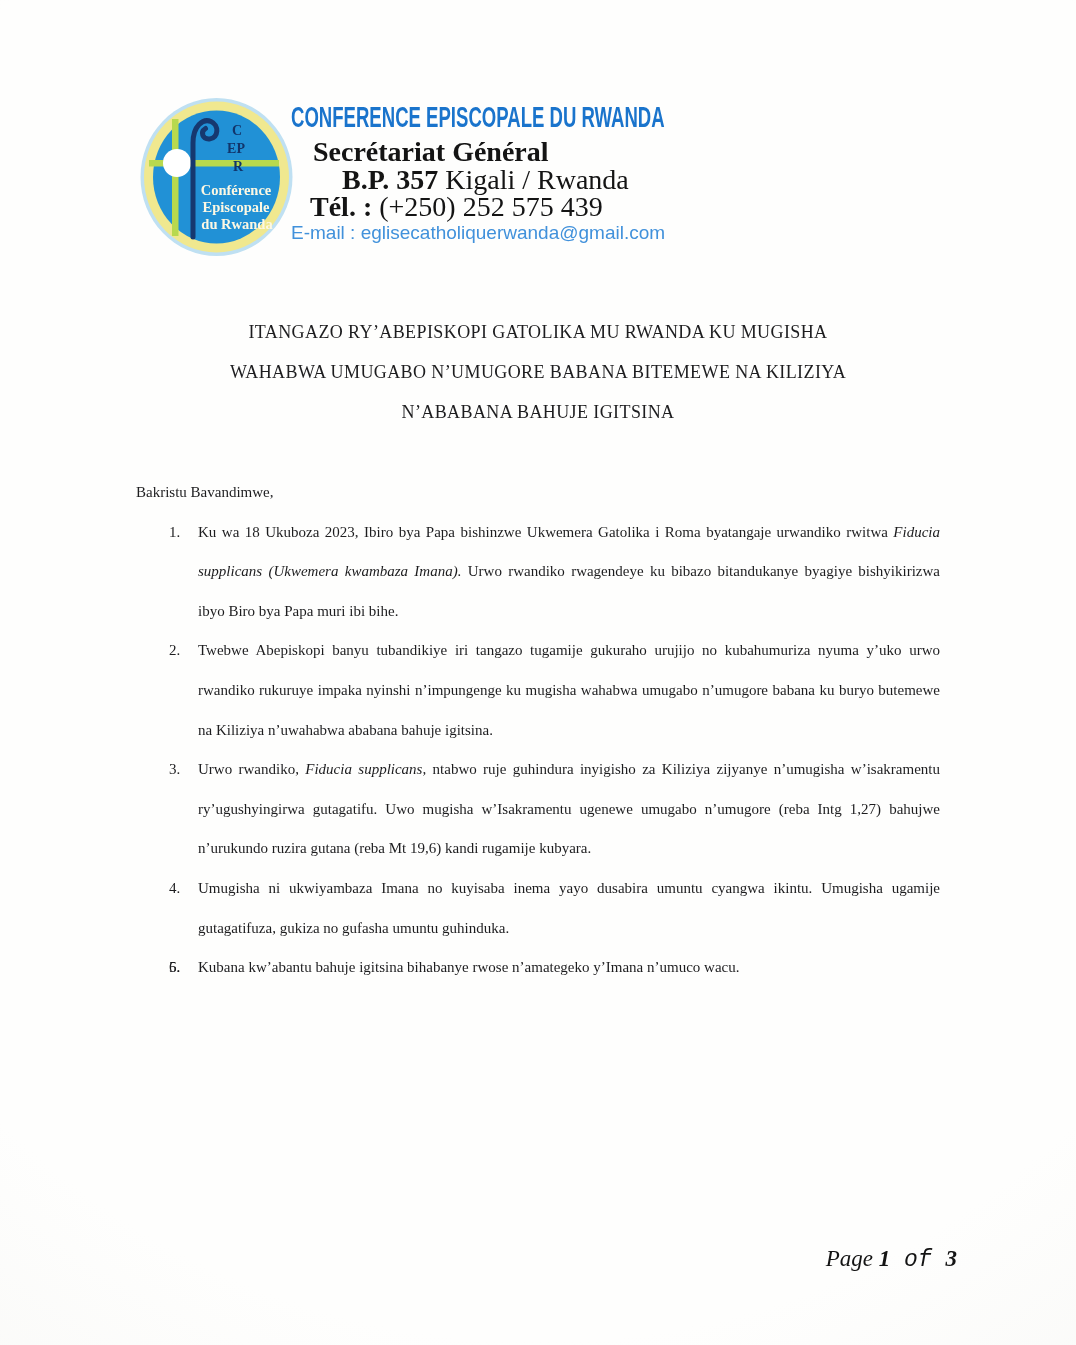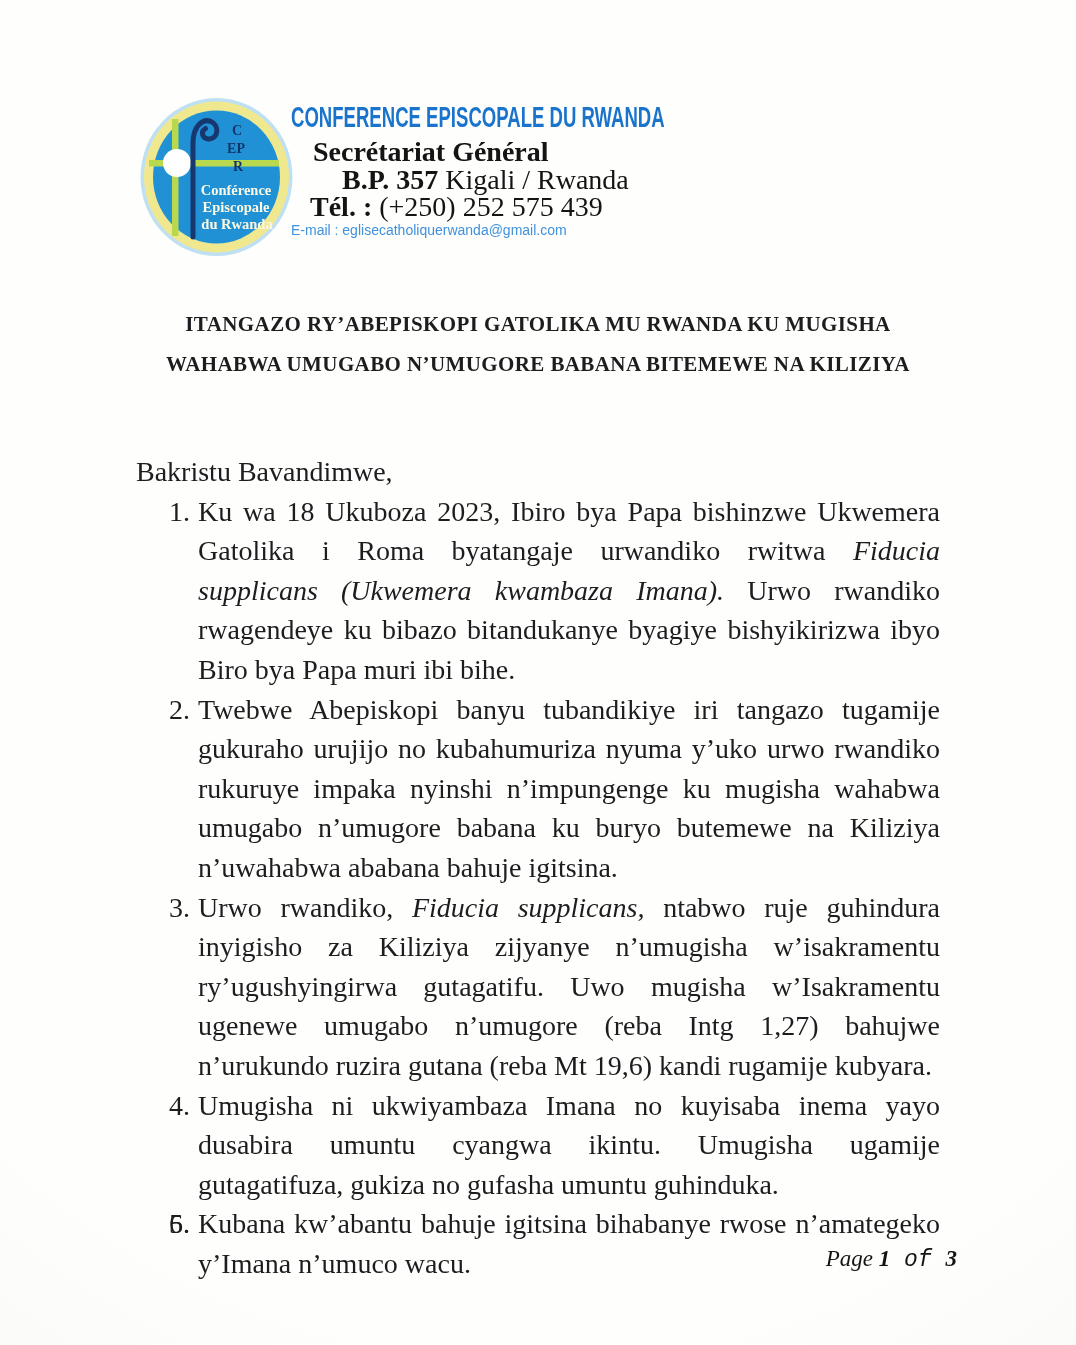--- a/index.html
+++ b/index.html
@@ -24,33 +24,33 @@
     transform:scaleX(0.64);transform-origin:0 50%;
     letter-spacing:0px;color:#1a74cc;
   }
   .lh-line{position:absolute;font-size:28px;white-space:nowrap;color:#141414;}
   .secretariat{left:313px;top:136px;font-weight:bold;}
   .bp{left:310px;top:164px;margin-left:32px;}
   .tel{left:310px;top:191px;}
   .email{
     position:absolute;left:291px;top:222px;
     font-family:"Liberation Sans",sans-serif;
-    font-size:14px;color:#4191db;white-space:nowrap;
+    font-size:19px;color:#4191db;white-space:nowrap;
   }
   
   .title{
-    position:absolute;left:136px;top:304px;width:804px;
-    text-align:center;font-weight:bold;font-size:21px;
+    position:absolute;left:136px;top:312px;width:804px;
+    text-align:center;font-weight:normal;font-size:18px;
     line-height:40px;letter-spacing:0.4px;
   }
   .tl{white-space:nowrap;}
   
   .content{
-    position:absolute;left:136px;top:452px;width:804px;
-    font-size:28px;line-height:39.6px;
+    position:absolute;left:136px;top:473px;width:804px;
+    font-size:15px;line-height:39.6px;
   }
   .salutation{margin:0;}
   .item{position:relative;padding-left:62px;text-align:justify;}
   .item .num{position:absolute;left:33px;}
   
   .footer{
     position:absolute;right:119px;top:1246px;
     font-size:23px;font-style:italic;white-space:nowrap;color:#141414;
   }
   .footer .seg-bold{font-weight:bold;}
@@ -90,20 +90,21 @@
 
   <div class="lh-line bp"><b>B.P. 357</b><span> Kigali / Rwanda</span></div>
 
   <div class="lh-line tel"><b>Tél. :</b><span> (+250) 252 575 439</span></div>
 
   <div class="email" style="color: rgb(65, 145, 219);">E-mail : eglisecatholiquerwanda@gmail.com</div>
 
   <div class="title">
     <div class="tl">ITANGAZO RY’ABEPISKOPI GATOLIKA MU RWANDA KU MUGISHA</div>
     <div class="tl">WAHABWA UMUGABO N’UMUGORE BABANA BITEMEWE NA KILIZIYA</div>
+    <div class="tl">N’ABABANA BAHUJE IGITSINA</div>
   </div>
 
   <main class="content">
     <p class="salutation">Bakristu Bavandimwe,</p>
     <div id="numbered-list">
         <div class="item"><span class="num">1.</span><span>Ku wa 18 Ukuboza 2023, Ibiro bya Papa bishinzwe Ukwemera Gatolika i Roma byatangaje urwandiko rwitwa </span><span style="font-style: italic;">Fiducia supplicans (Ukwemera kwambaza Imana).</span><span> Urwo rwandiko rwagendeye ku bibazo bitandukanye byagiye bishyikirizwa ibyo Biro bya Papa muri ibi bihe.</span></div>
         <div class="item"><span class="num">2.</span><span>Twebwe Abepiskopi banyu tubandikiye iri tangazo tugamije gukuraho urujijo no kubahumuriza nyuma y’uko urwo rwandiko rukuruye impaka nyinshi n’impungenge ku mugisha wahabwa umugabo n’umugore babana ku buryo butemewe na Kiliziya n’uwahabwa ababana bahuje igitsina.</span></div>
         <div class="item"><span class="num">3.</span><span>Urwo rwandiko, </span><span style="font-style: italic;">Fiducia supplicans,</span><span> ntabwo ruje guhindura inyigisho za Kiliziya zijyanye n’umugisha w’isakramentu ry’ugushyingirwa gutagatifu. Uwo mugisha w’Isakramentu ugenewe umugabo n’umugore (reba Intg 1,27) bahujwe n’urukundo ruzira gutana (reba Mt 19,6) kandi rugamije kubyara.</span></div>
         <div class="item"><span class="num">4.</span><span>Umugisha ni ukwiyambaza Imana no kuyisaba inema yayo dusabira umuntu cyangwa ikintu. Umugisha ugamije gutagatifuza, gukiza no gufasha umuntu guhinduka.</span></div>
         <div class="item"><span class="num">5.</span></div>

